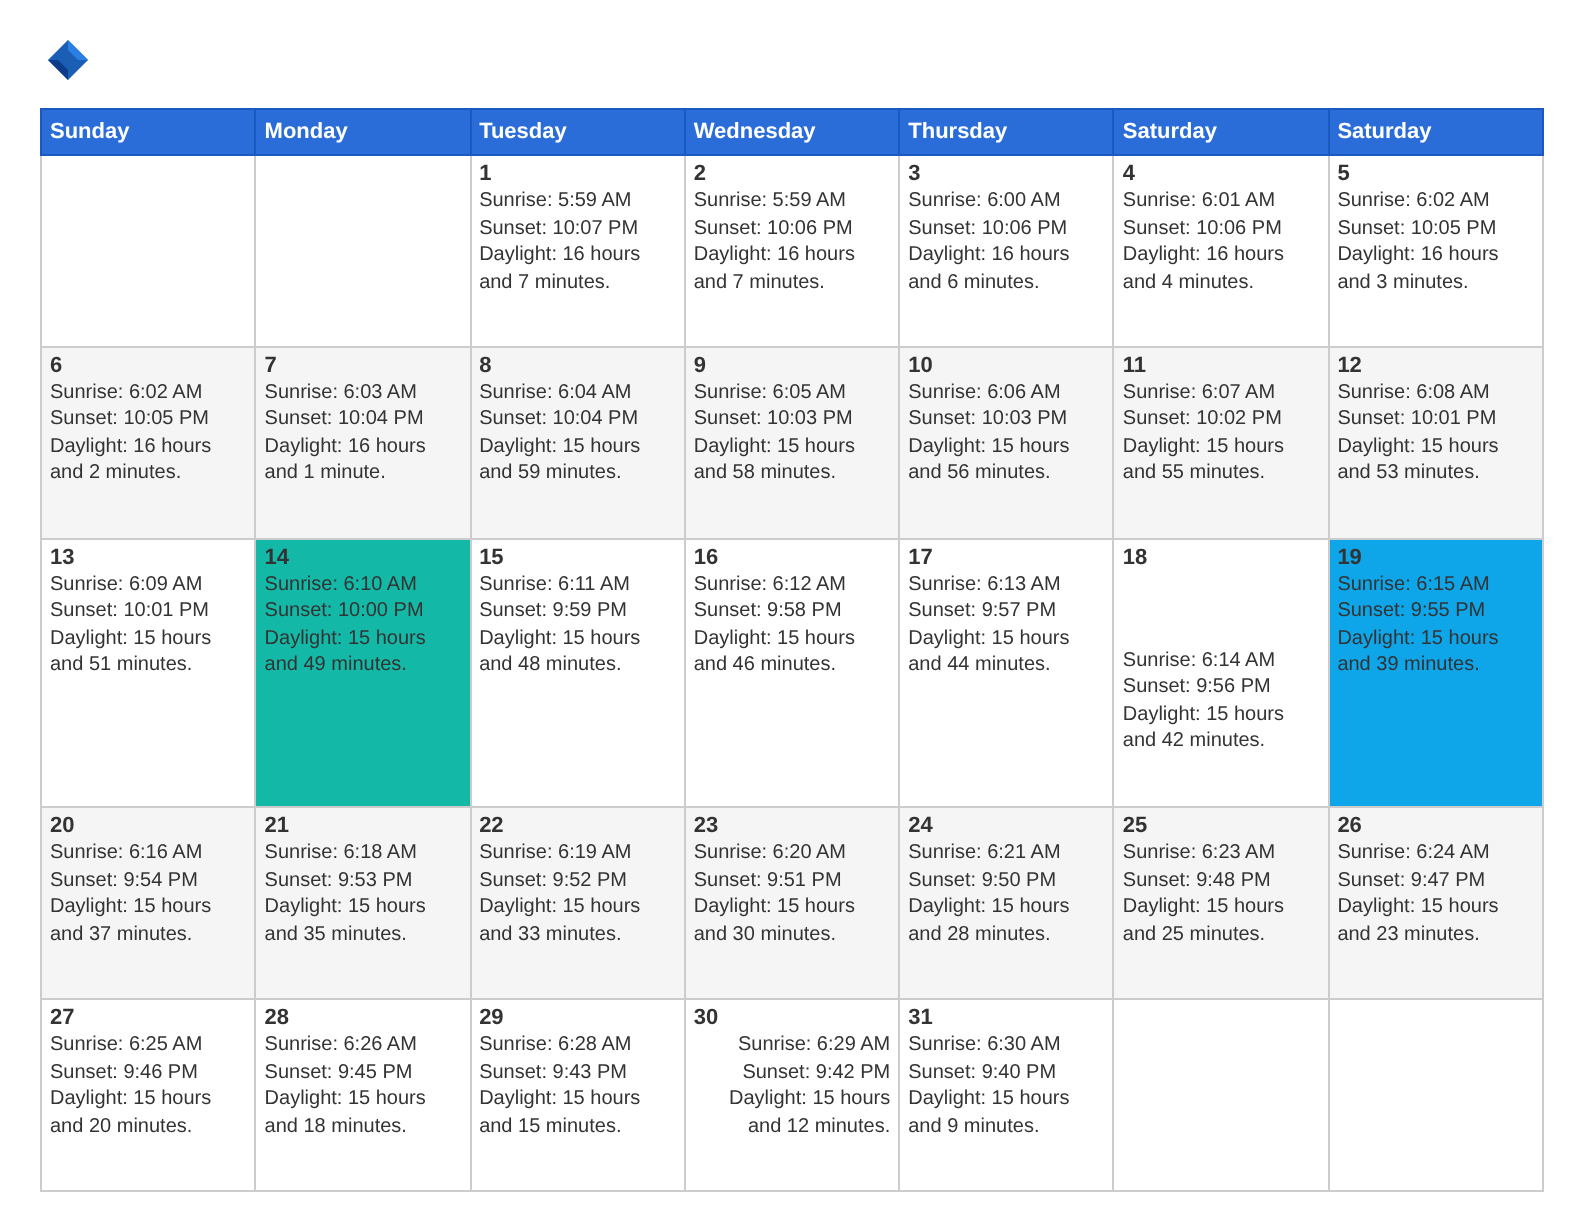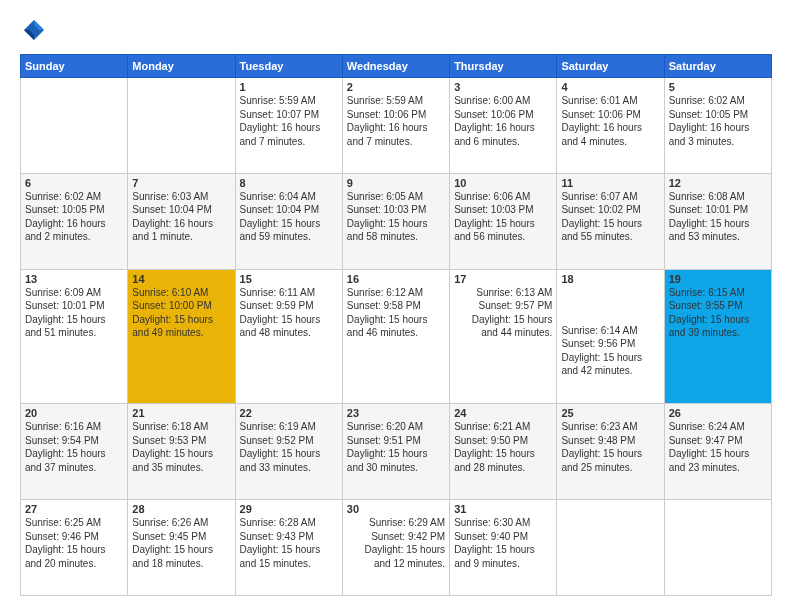--- a/index.html
+++ b/index.html
@@ -220,21 +220,21 @@
           </td>
         </tr>
         <tr>
           <td style="background-color: rgb(255, 255, 255);">
             <span class="day-num">13</span>
             <div class="cell-text" style="white-space: pre-line;">Sunrise: 6:09 AM
 Sunset: 10:01 PM
 Daylight: 15 hours
 and 51 minutes.</div>
           </td>
-          <td style="background-color: #eab308; margin-top: 32px;">
+          <td style="background-color: #14b8a6; margin-top: 32px;">
             <span class="day-num">14</span>
             <div class="cell-text" style="white-space: pre-line;">Sunrise: 6:10 AM
 Sunset: 10:00 PM
 Daylight: 15 hours
 and 49 minutes.</div>
           </td>
           <td style="background-color: rgb(255, 255, 255);">
             <span class="day-num">15</span>
             <div class="cell-text" style="white-space: pre-line;">Sunrise: 6:11 AM
 Sunset: 9:59 PM
@@ -243,21 +243,21 @@
           </td>
           <td style="background-color: rgb(255, 255, 255);">
             <span class="day-num">16</span>
             <div class="cell-text" style="white-space: pre-line;">Sunrise: 6:12 AM
 Sunset: 9:58 PM
 Daylight: 15 hours
 and 46 minutes.</div>
           </td>
           <td style="background-color: rgb(255, 255, 255);">
             <span class="day-num">17</span>
-            <div class="cell-text" style="white-space: pre-line; text-align: right;">Sunrise: 6:13 AM
+            <div class="cell-text" style="white-space: pre-line;">Sunrise: 6:13 AM
 Sunset: 9:57 PM
 Daylight: 15 hours
 and 44 minutes.</div>
           </td>
           <td style="background-color: rgb(255, 255, 255);">
             <span class="day-num">18</span>
             <div class="cell-text" style="white-space: pre-line; margin-top: 39px;">Sunrise: 6:14 AM
 Sunset: 9:56 PM
 Daylight: 15 hours
 and 42 minutes.</div>

